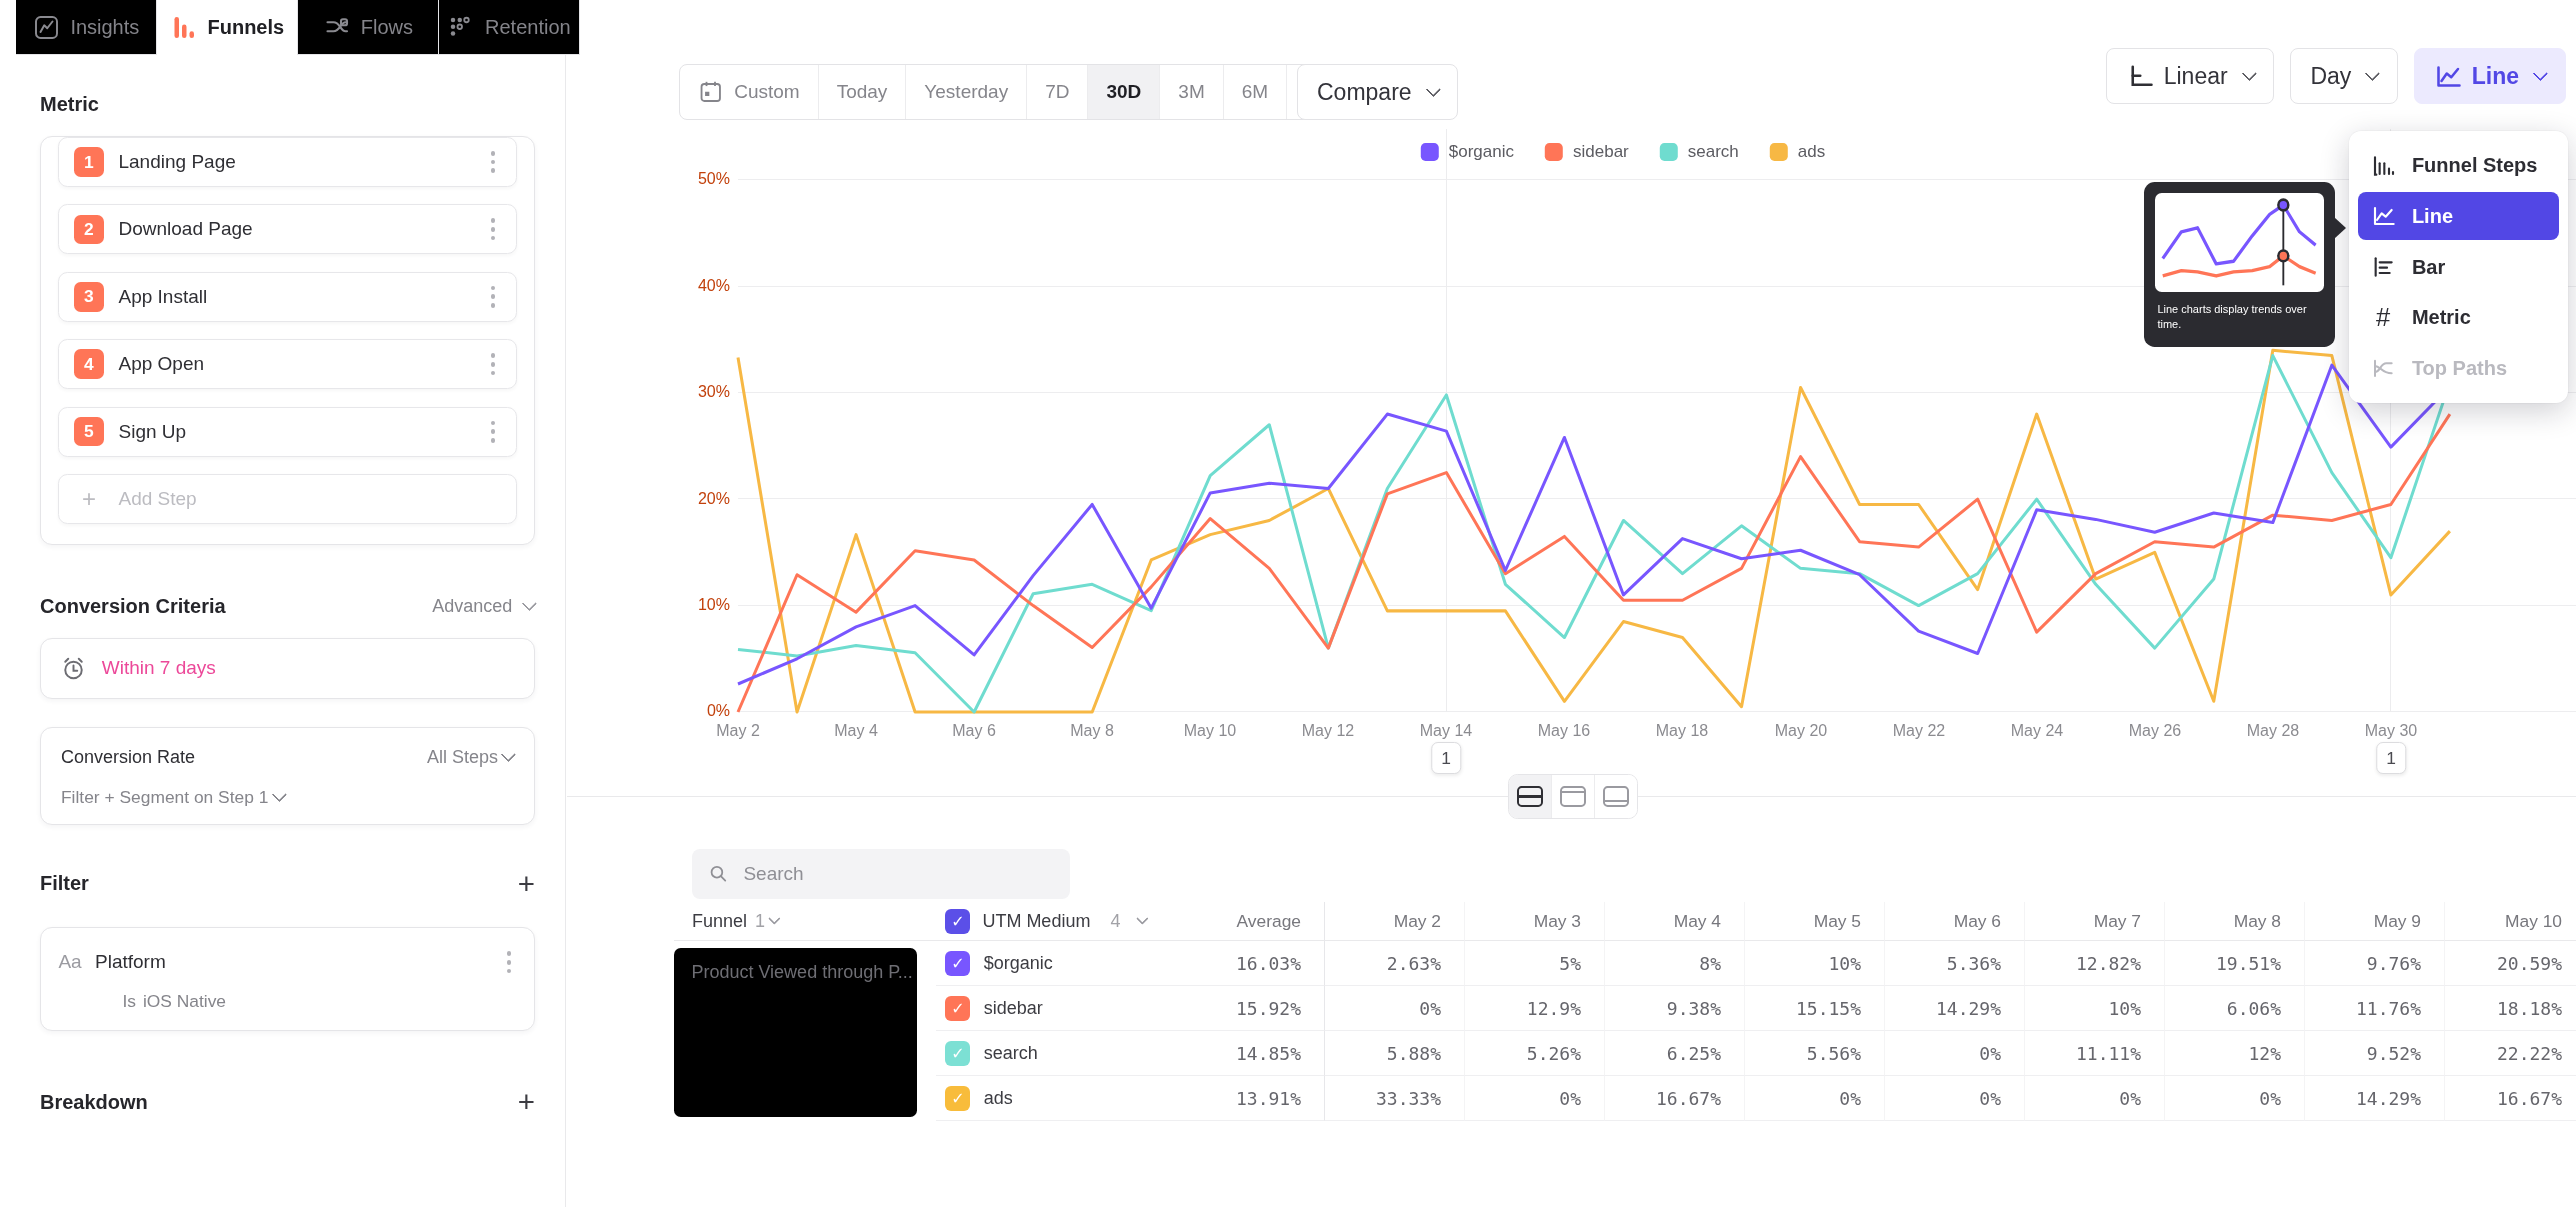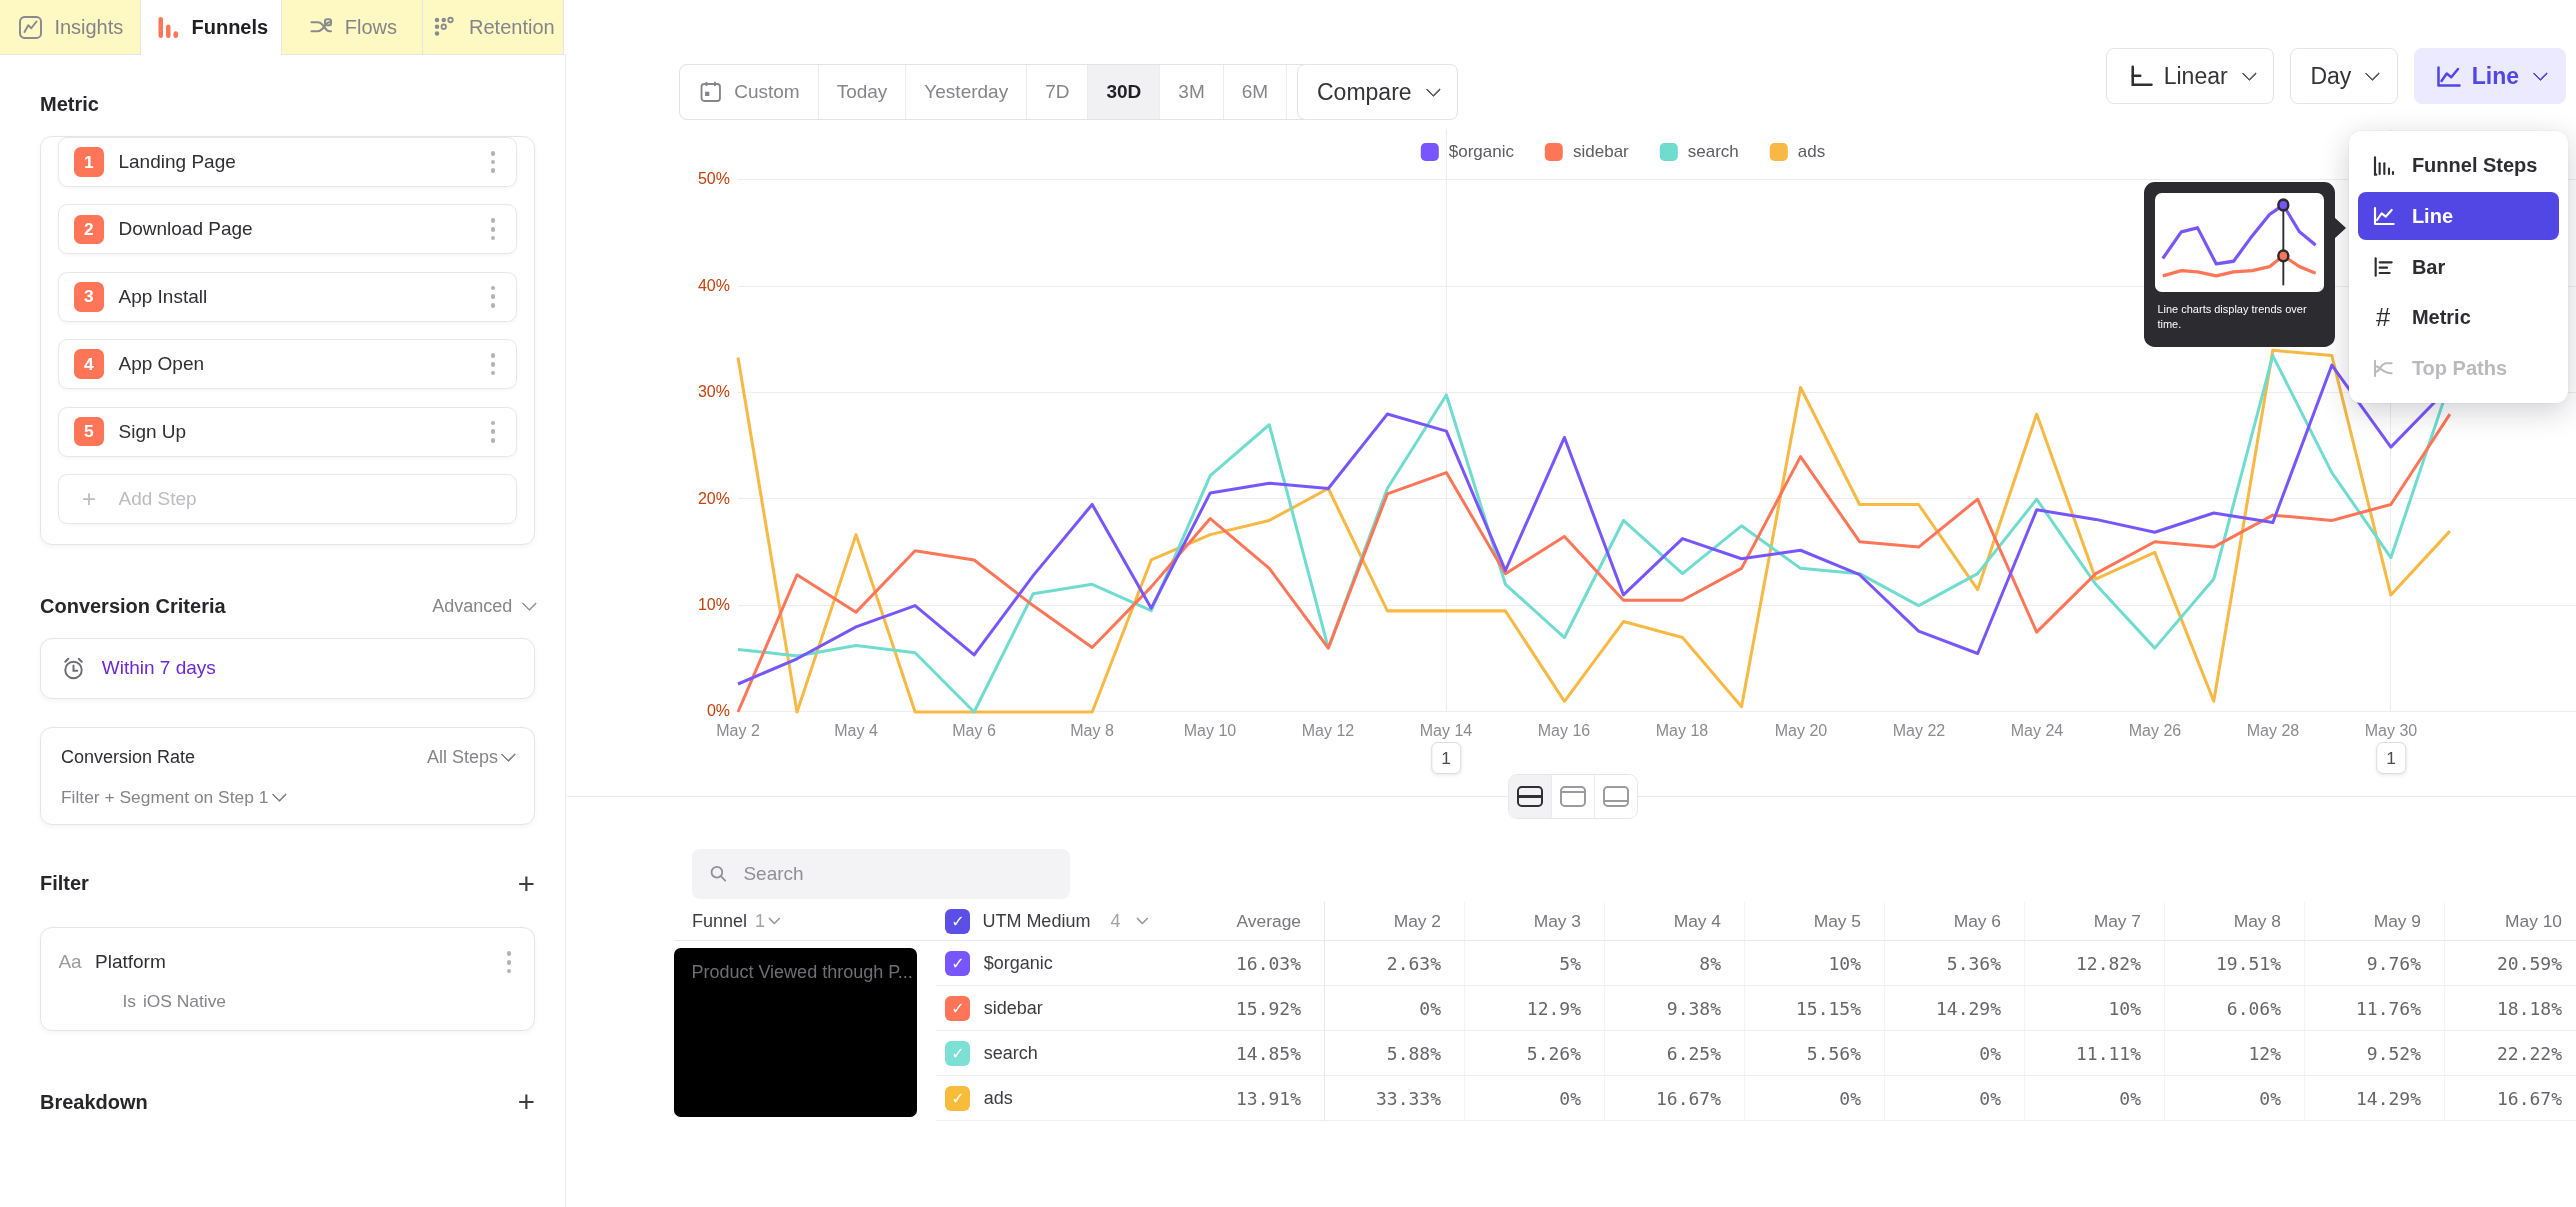--- a/index.html
+++ b/index.html
@@ -1,20 +1,20 @@
 <!DOCTYPE html>
 <html style="font-size:10.7px"><head>
 <meta charset="utf-8">
 <style>
   html,body{margin:0;padding:0}
   body{width:2576px;height:1208px;position:relative;overflow:hidden;background:#fff;
        font-family:"Liberation Sans","DejaVu Sans",sans-serif;color:#2e2e33;}
   svg{display:block}
   
-  .tabs{position:absolute;top:0;left:0;height:54px;display:flex;background:#fef9c3;
+  .tabs{position:absolute;top:0;left:16px;height:54px;display:flex;background:#000000;
         border-bottom:1.3px solid #e5e5e8;border-right:1.3px solid #e5e5e8;z-index:5}
   .tab{width:140px;display:flex;align-items:center;justify-content:center;gap:10.7px;
        font-size:20px;color:#84848a;border-right:1.3px solid #e5e5e8;cursor:pointer;position:relative}
   .tab:last-child{border-right:none}
   .tab.active{background:#fff;color:#202024;font-weight:600}
   .tab.active:after{content:"";position:absolute;left:0;right:0;bottom:-1.3px;height:1.3px;background:#fff}
   
   .sidebar{position:absolute;top:54px;left:0;width:566px;bottom:0;box-sizing:border-box;
            border-right:1.3px solid #e9e9eb;padding:39px 30px 0 40px;background:#fff;overflow:hidden}
   .sb-h{display:flex;align-items:center;justify-content:space-between;
@@ -29,21 +29,21 @@
          font-size:17.4px;display:flex;align-items:center;justify-content:center;flex:none}
   .step-label{font-size:19px;color:#2f2f34;flex:1}
   .add-step{color:#bcbcc1}
   .add-step .plus{font-size:24px;font-weight:300;width:29.5px;text-align:center}
   .kebab{display:flex;flex-direction:column;gap:4px;padding:5.4px;cursor:pointer;flex:none}
   .kebab i{width:4.7px;height:4.7px;border-radius:50%;background:#b2b2b7;display:block}
   .chev{display:inline-block;width:8.7px;height:8.7px;border-right:2.3px solid currentColor;
         border-bottom:2.3px solid currentColor;transform:rotate(45deg);border-radius:1.3px;
         margin-left:5.4px;position:relative;top:-2.7px;flex:none}
   .plus-ico{font-size:29.5px;font-weight:300;color:#3c3c42;cursor:pointer;line-height:1}
-  .win-card{height:59px;display:flex;align-items:center;gap:14.8px;padding:0 19px;font-size:19px;color:#6d28d9}
+  .win-card{height:59px;display:flex;align-items:center;gap:14.8px;padding:0 19px;font-size:19px;color:#ec4899}
   .rate-card{padding:19px 20px 16px}
   .rate-row{display:flex;align-items:center;justify-content:space-between;font-size:18px;color:#2f2f34}
   .rate-right{color:#85858b;display:flex;align-items:center}
   .fs-row{margin-top:19px;font-size:17.4px;color:#85858b;display:flex;align-items:center}
   .filter-card{padding:17.4px 17.4px 14.8px}
   .f-row1{display:flex;align-items:center;gap:13.4px}
   .aa{font-size:19px;color:#9b9ba1;flex:none}
   .f-name{font-size:19px;color:#2f2f34;flex:1}
   .f-row2{margin:12px 0 4px 64px;font-size:17.4px;color:#85858b;display:flex;gap:7px}
   

